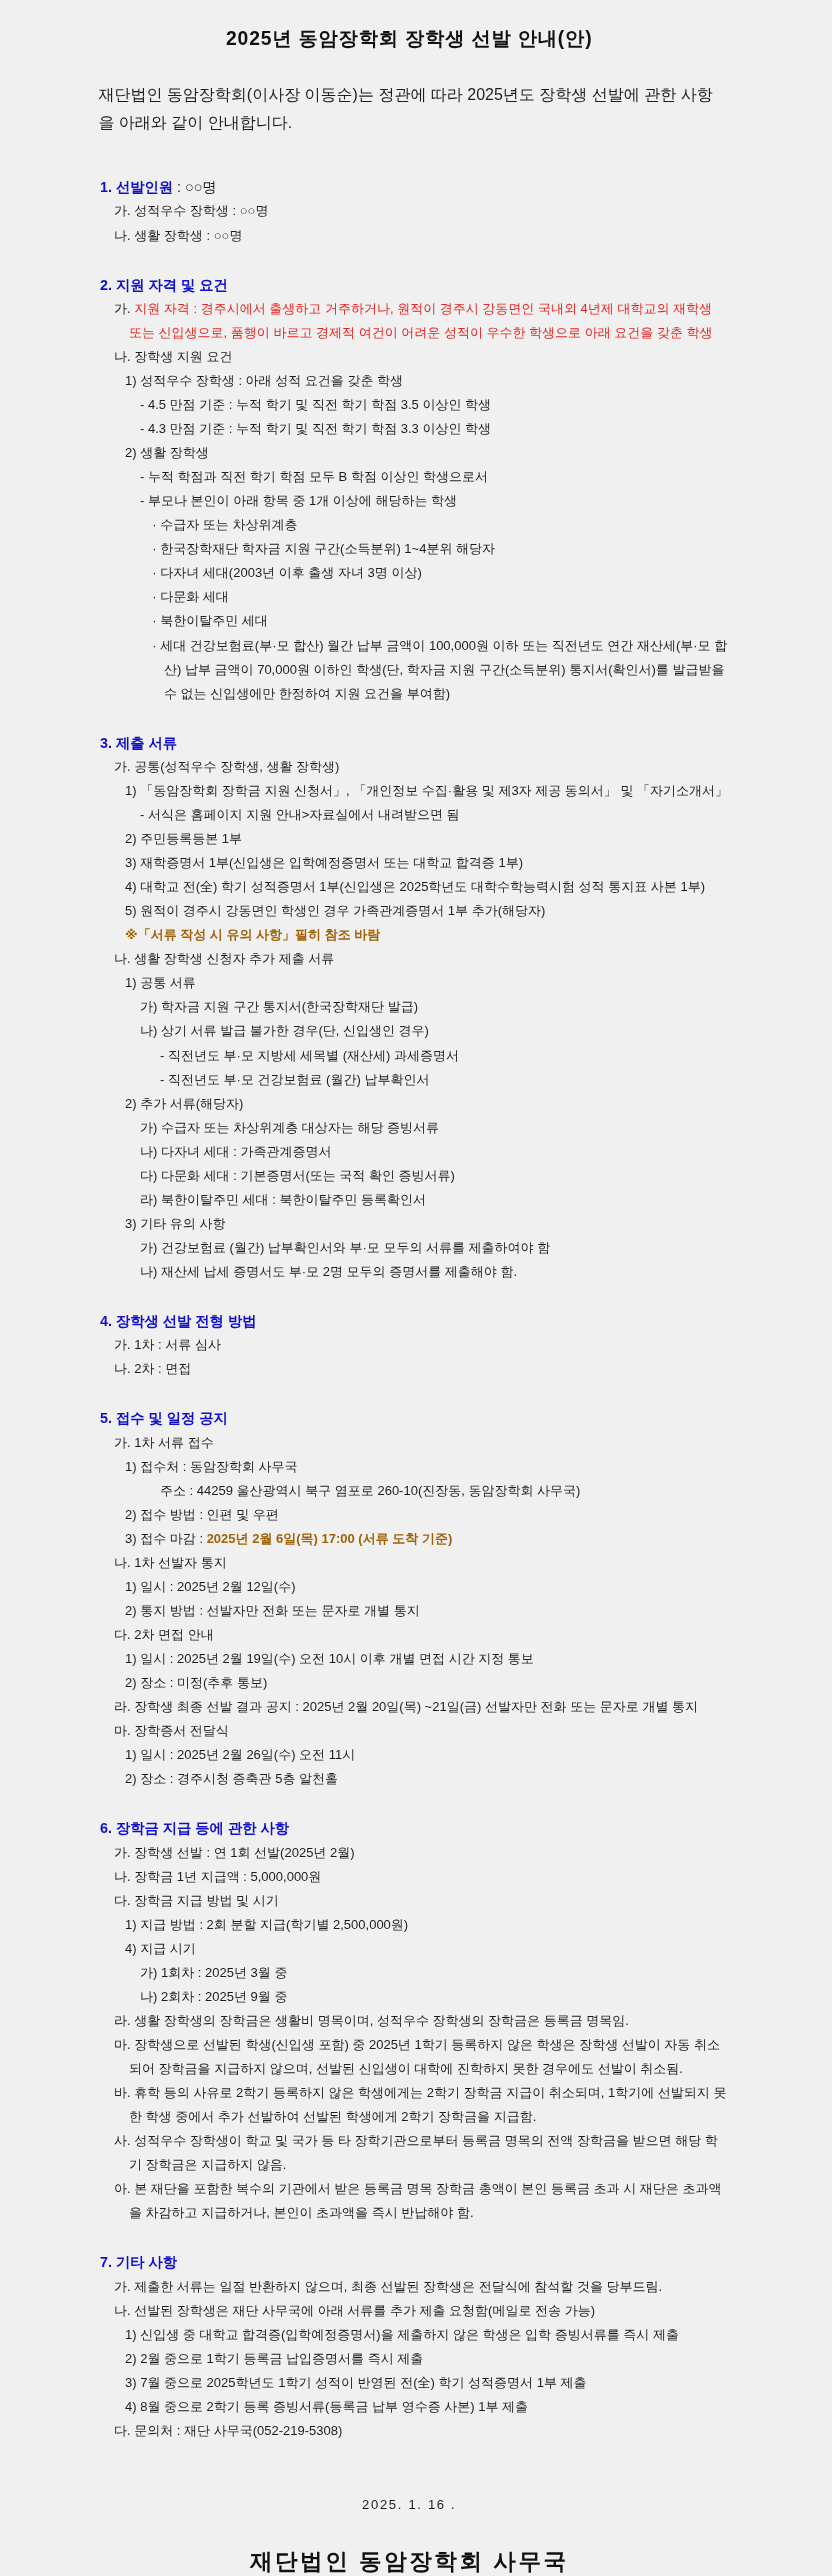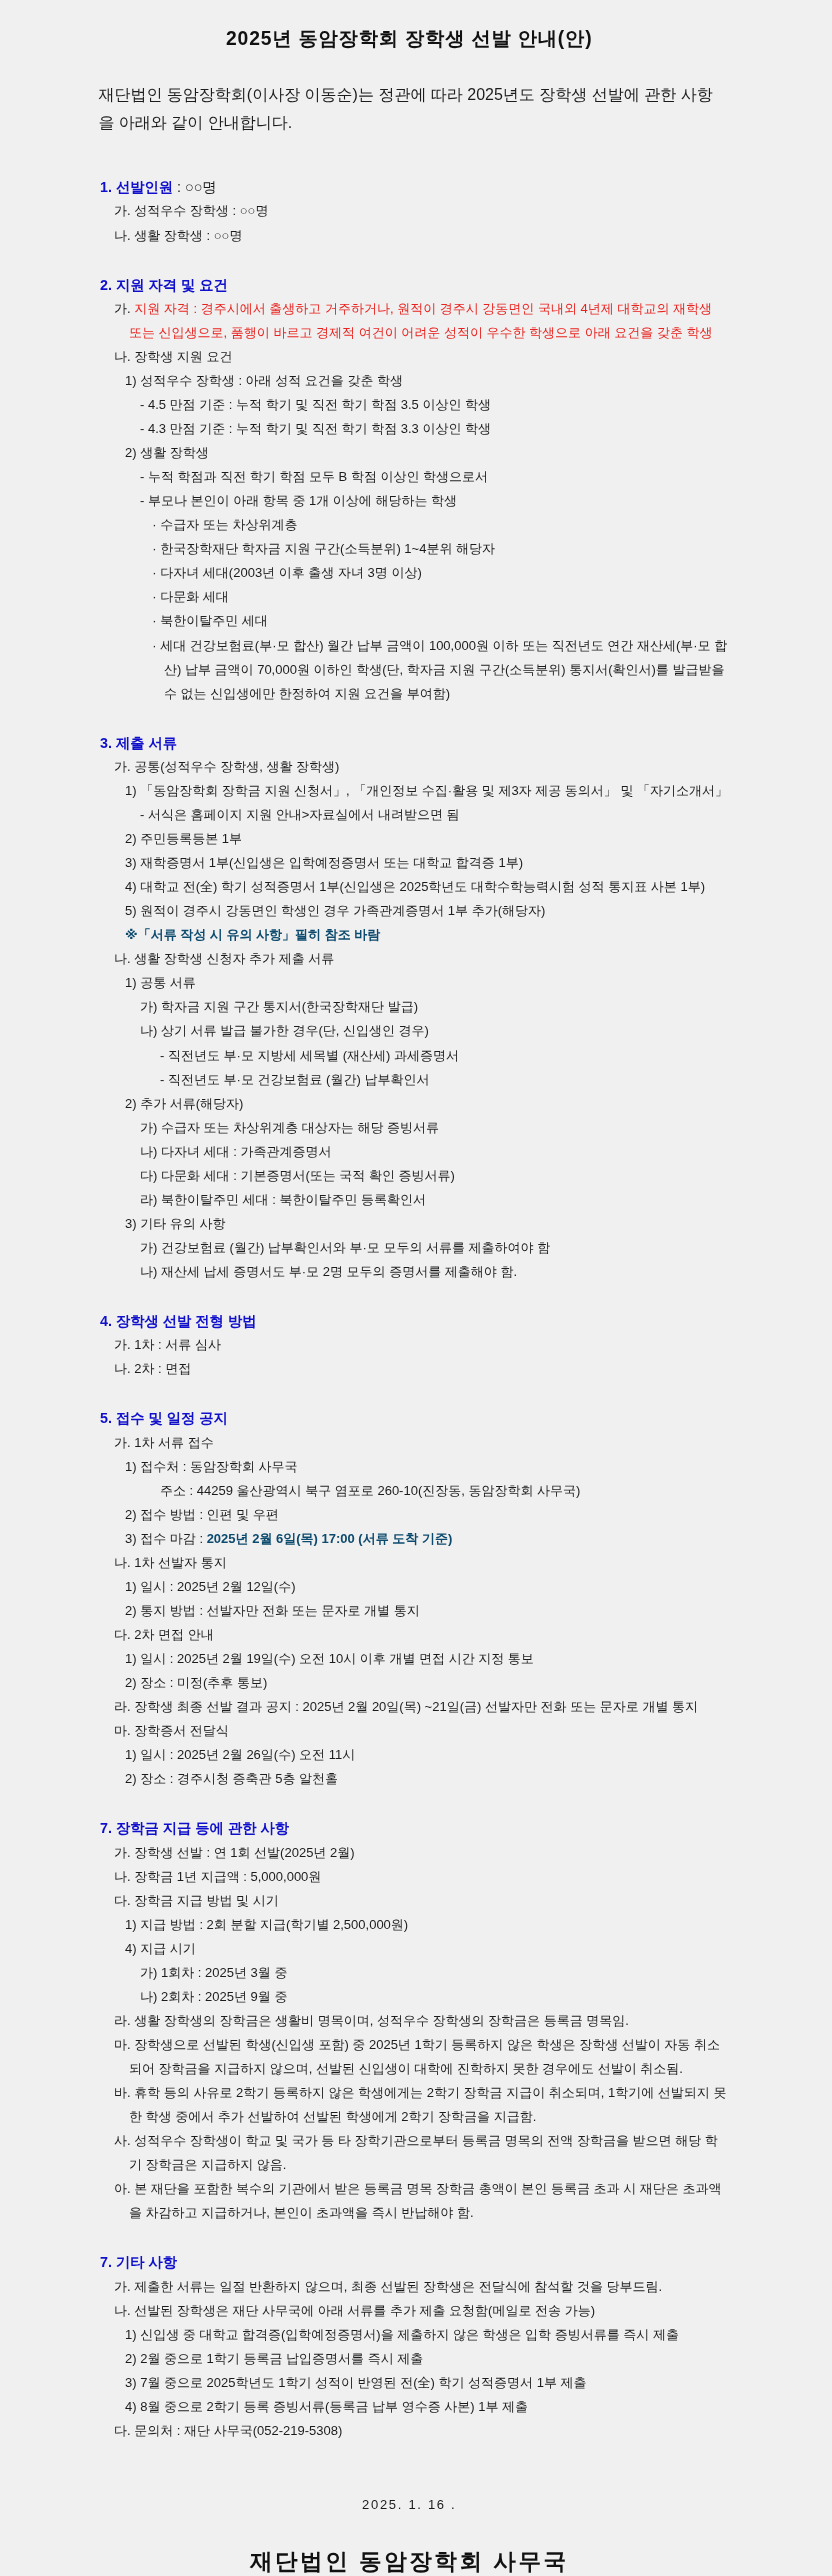--- a/index.html
+++ b/index.html
@@ -47,21 +47,21 @@
   .ind0 { padding-left: 10px; }
   .ind1 { padding-left: 39px;  text-indent: -15px; }
   .ind2 { padding-left: 52px;  text-indent: -17px; }
   .ind3 { padding-left: 67px;  text-indent: -17px; }
   .ind4 { padding-left: 74px;  text-indent: -11.7px; }
   .ind5 { padding-left: 87px; text-indent: -17px; }
   
   .st-n { }
   .st-h { color: #0f0fcc; font-weight: bold; }
   .st-r { color: #e8221e; }
-  .st-b { font-weight: bold; color: #0c4a6e; text-align: center; }
+  .st-b { font-weight: bold; color: #a16207; text-align: center; }
   .date-line {
     text-align: center;
     font-size: 13px;
     margin: 54px 0 16px 0;
     letter-spacing: 1.7px;
   }
   .footer-line {
     text-align: center;
     font-size: 22.6px;
     font-weight: bold;
@@ -130,21 +130,21 @@
       <p class="line ind1"><span class="st-n">나. 1차 선발자 통지</span></p>
       <p class="line ind2"><span class="st-n">1) 일시 : 2025년 2월 12일(수)</span></p>
       <p class="line ind2"><span class="st-n">2) 통지 방법 : 선발자만 전화 또는 문자로 개별 통지</span></p>
       <p class="line ind1"><span class="st-n">다. 2차 면접 안내</span></p>
       <p class="line ind2"><span class="st-n">1) 일시 : 2025년 2월 19일(수) 오전 10시 이후 개별 면접 시간 지정 통보</span></p>
       <p class="line ind2"><span class="st-n">2) 장소 : 미정(추후 통보)</span></p>
       <p class="line ind1"><span class="st-n">라. 장학생 최종 선발 결과 공지 : 2025년 2월 20일(목) ~21일(금) 선발자만 전화 또는 문자로 개별 통지</span></p>
       <p class="line ind1"><span class="st-n">마. 장학증서 전달식</span></p>
       <p class="line ind2"><span class="st-n">1) 일시 : 2025년 2월 26일(수) 오전 11시</span></p>
       <p class="line ind2"><span class="st-n">2) 장소 : 경주시청 증축관 5층 알천홀</span></p>
-      <p class="line ind0 heading"><span class="st-h">7. 장학금 지급 등에 관한 사항</span></p>
+      <p class="line ind0 heading"><span class="st-h">6. 장학금 지급 등에 관한 사항</span></p>
       <p class="line ind1"><span class="st-n">가. 장학생 선발 : 연 1회 선발(2025년 2월)</span></p>
       <p class="line ind1"><span class="st-n">나. 장학금 1년 지급액 : 5,000,000원</span></p>
       <p class="line ind1"><span class="st-n">다. 장학금 지급 방법 및 시기</span></p>
       <p class="line ind2"><span class="st-n">1) 지급 방법 : 2회 분할 지급(학기별 2,500,000원)</span></p>
       <p class="line ind2"><span class="st-n">4) 지급 시기</span></p>
       <p class="line ind3"><span class="st-n">가) 1회차 : 2025년 3월 중</span></p>
       <p class="line ind3"><span class="st-n">나) 2회차 : 2025년 9월 중</span></p>
       <p class="line ind1"><span class="st-n">라. 생활 장학생의 장학금은 생활비 명목이며, 성적우수 장학생의 장학금은 등록금 명목임.</span></p>
       <p class="line ind1"><span class="st-n">마. 장학생으로 선발된 학생(신입생 포함) 중 2025년 1학기 등록하지 않은 학생은 장학생 선발이 자동 취소되어 장학금을 지급하지 않으며, 선발된 신입생이 대학에 진학하지 못한 경우에도 선발이 취소됨.</span></p>
       <p class="line ind1"><span class="st-n">바. 휴학 등의 사유로 2학기 등록하지 않은 학생에게는 2학기 장학금 지급이 취소되며, 1학기에 선발되지 못한 학생 중에서 추가 선발하여 선발된 학생에게 2학기 장학금을 지급함.</span></p>

